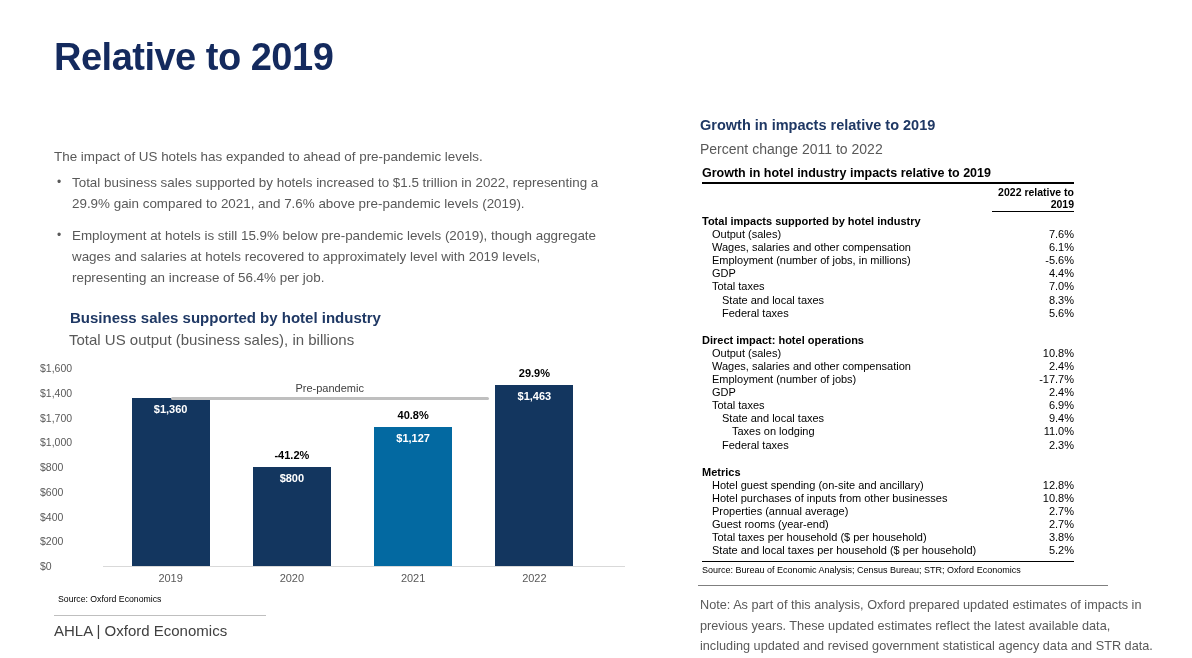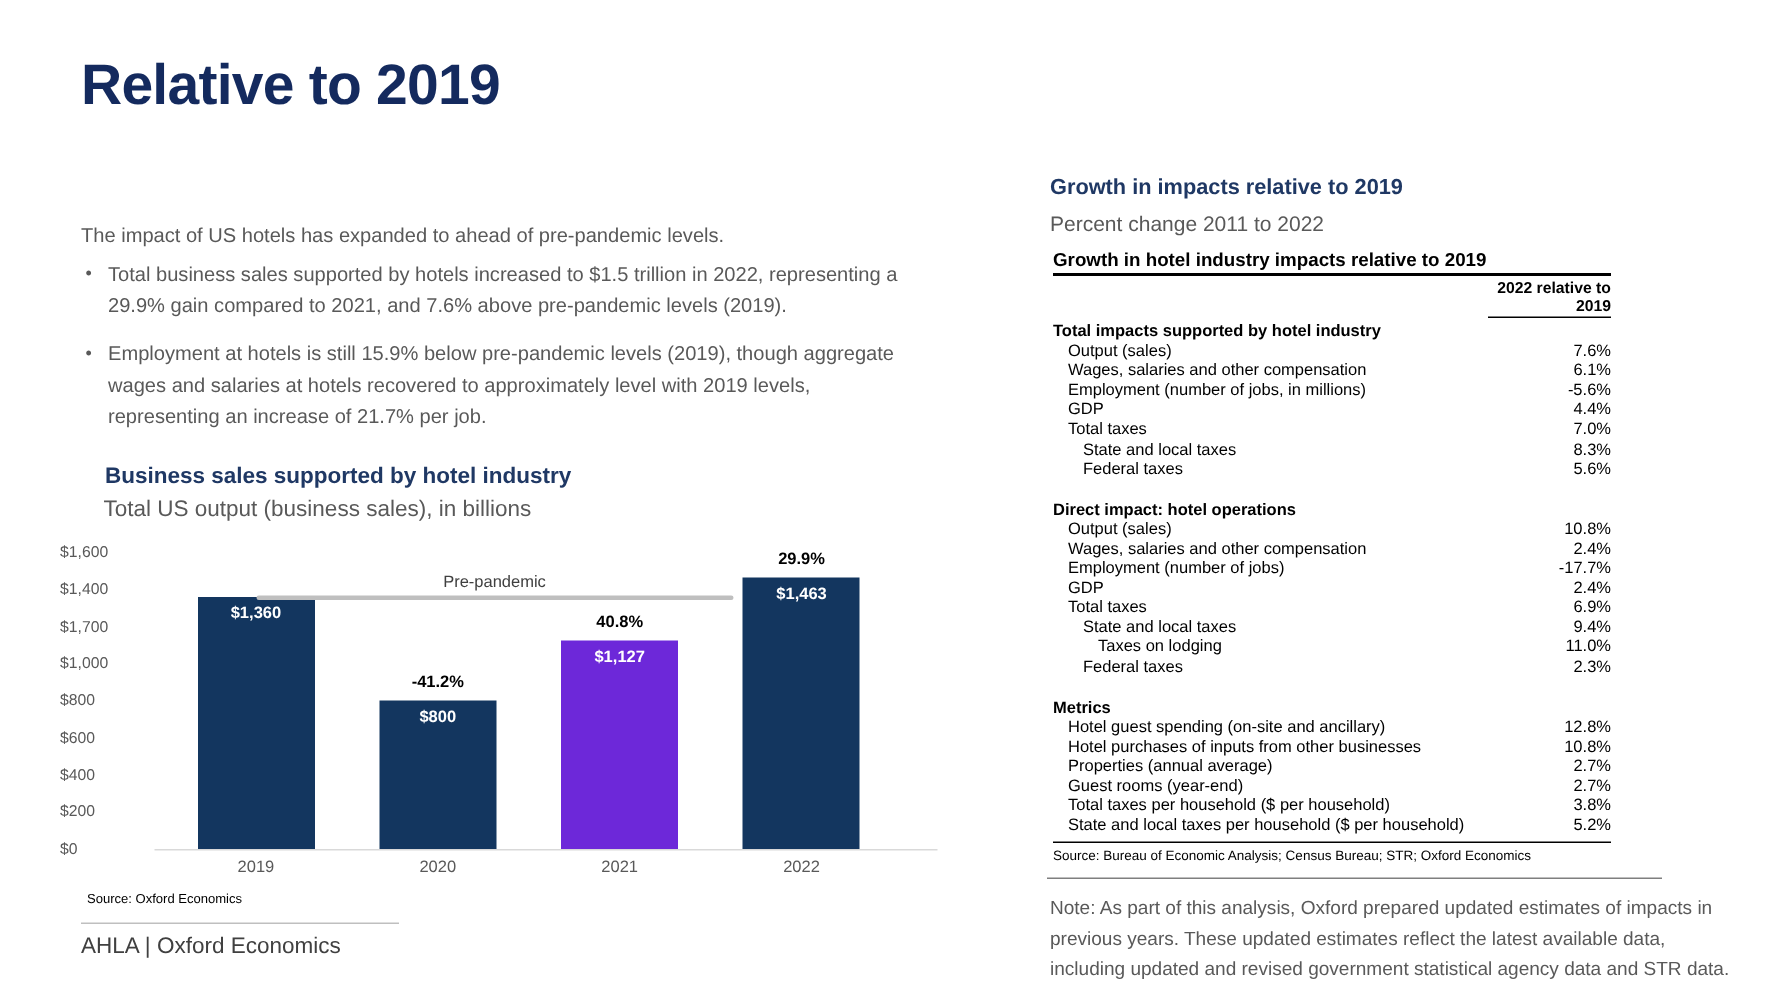--- a/index.html
+++ b/index.html
@@ -119,38 +119,38 @@
 
 <div class="abs intro">The impact of US hotels has expanded to ahead of pre-pandemic levels.</div>
 
 <div class="abs bullets">
   <div class="bullet">
     <span class="bullet-marker">•</span>
     <span class="bullet-text">Total business sales supported by hotels increased to $1.5 trillion in 2022, representing a 29.9% gain compared to 2021, and 7.6% above pre-pandemic levels (2019).</span>
   </div>
   <div class="bullet">
     <span class="bullet-marker">•</span>
-    <span class="bullet-text">Employment at hotels is still 15.9% below pre-pandemic levels (2019), though aggregate wages and salaries at hotels recovered to approximately level with 2019 levels, representing an increase of 21.7% per job.</span>
+    <span class="bullet-text">Employment at hotels is still 15.9% below pre-pandemic levels (2019), though aggregate wages and salaries at hotels recovered to approximately level with 2019 levels, representing an increase of 56.4% per job.</span>
   </div>
 </div>
 
 <div class="abs chart-heading">Business sales supported by hotel industry</div>
 <div class="abs chart-subheading">Total US output (business sales), in billions</div>
 
 <div class="abs chart-canvas">
   <div class="xaxis-line"></div>
   <div class="chart-plot">
       <div class="bar" style="left: 21.625px; width: 78px; height: 168px; background: rgb(19, 54, 95);">
         <div class="bar-value">$1,360</div>
       </div>
       <div class="bar" style="left: 142.875px; width: 78px; height: 99px; background: rgb(19, 54, 95);">
         <div class="bar-value">$800</div>
       </div>
       <div class="pct-label" style="left: 136.875px; bottom: 105px;">-41.2%</div>
-      <div class="bar" style="left: 264.125px; width: 78px; height: 139px; background: #6d28d9;">
+      <div class="bar" style="left: 264.125px; width: 78px; height: 139px; background: #0369a1;">
         <div class="bar-value">$1,127</div>
       </div>
       <div class="pct-label" style="left: 258.125px; bottom: 145px;">40.8%</div>
       <div class="bar" style="left: 385.375px; width: 78px; height: 181px; background: rgb(19, 54, 95);">
         <div class="bar-value">$1,463</div>
       </div>
       <div class="pct-label" style="left: 379.375px; bottom: 187px;">29.9%</div>
       <div class="ref-line" style="left: 60.625px; width: 318.125px; bottom: 166.3px;"></div>
       <div class="ref-label" style="left: 159.688px; bottom: 172.3px;">Pre-pandemic</div>
     </div>

